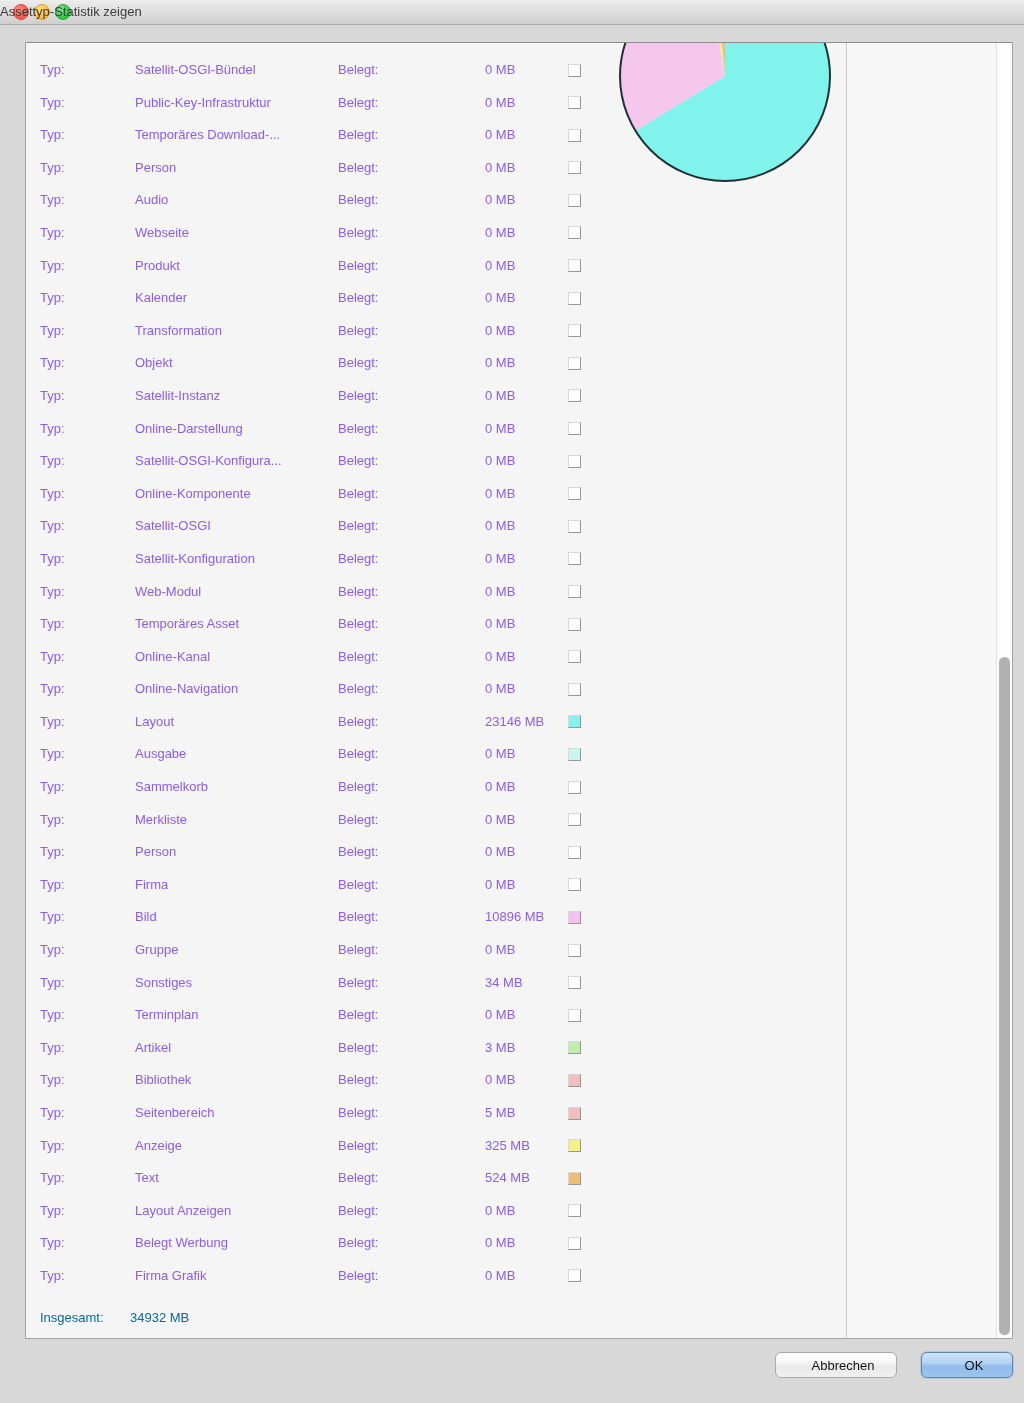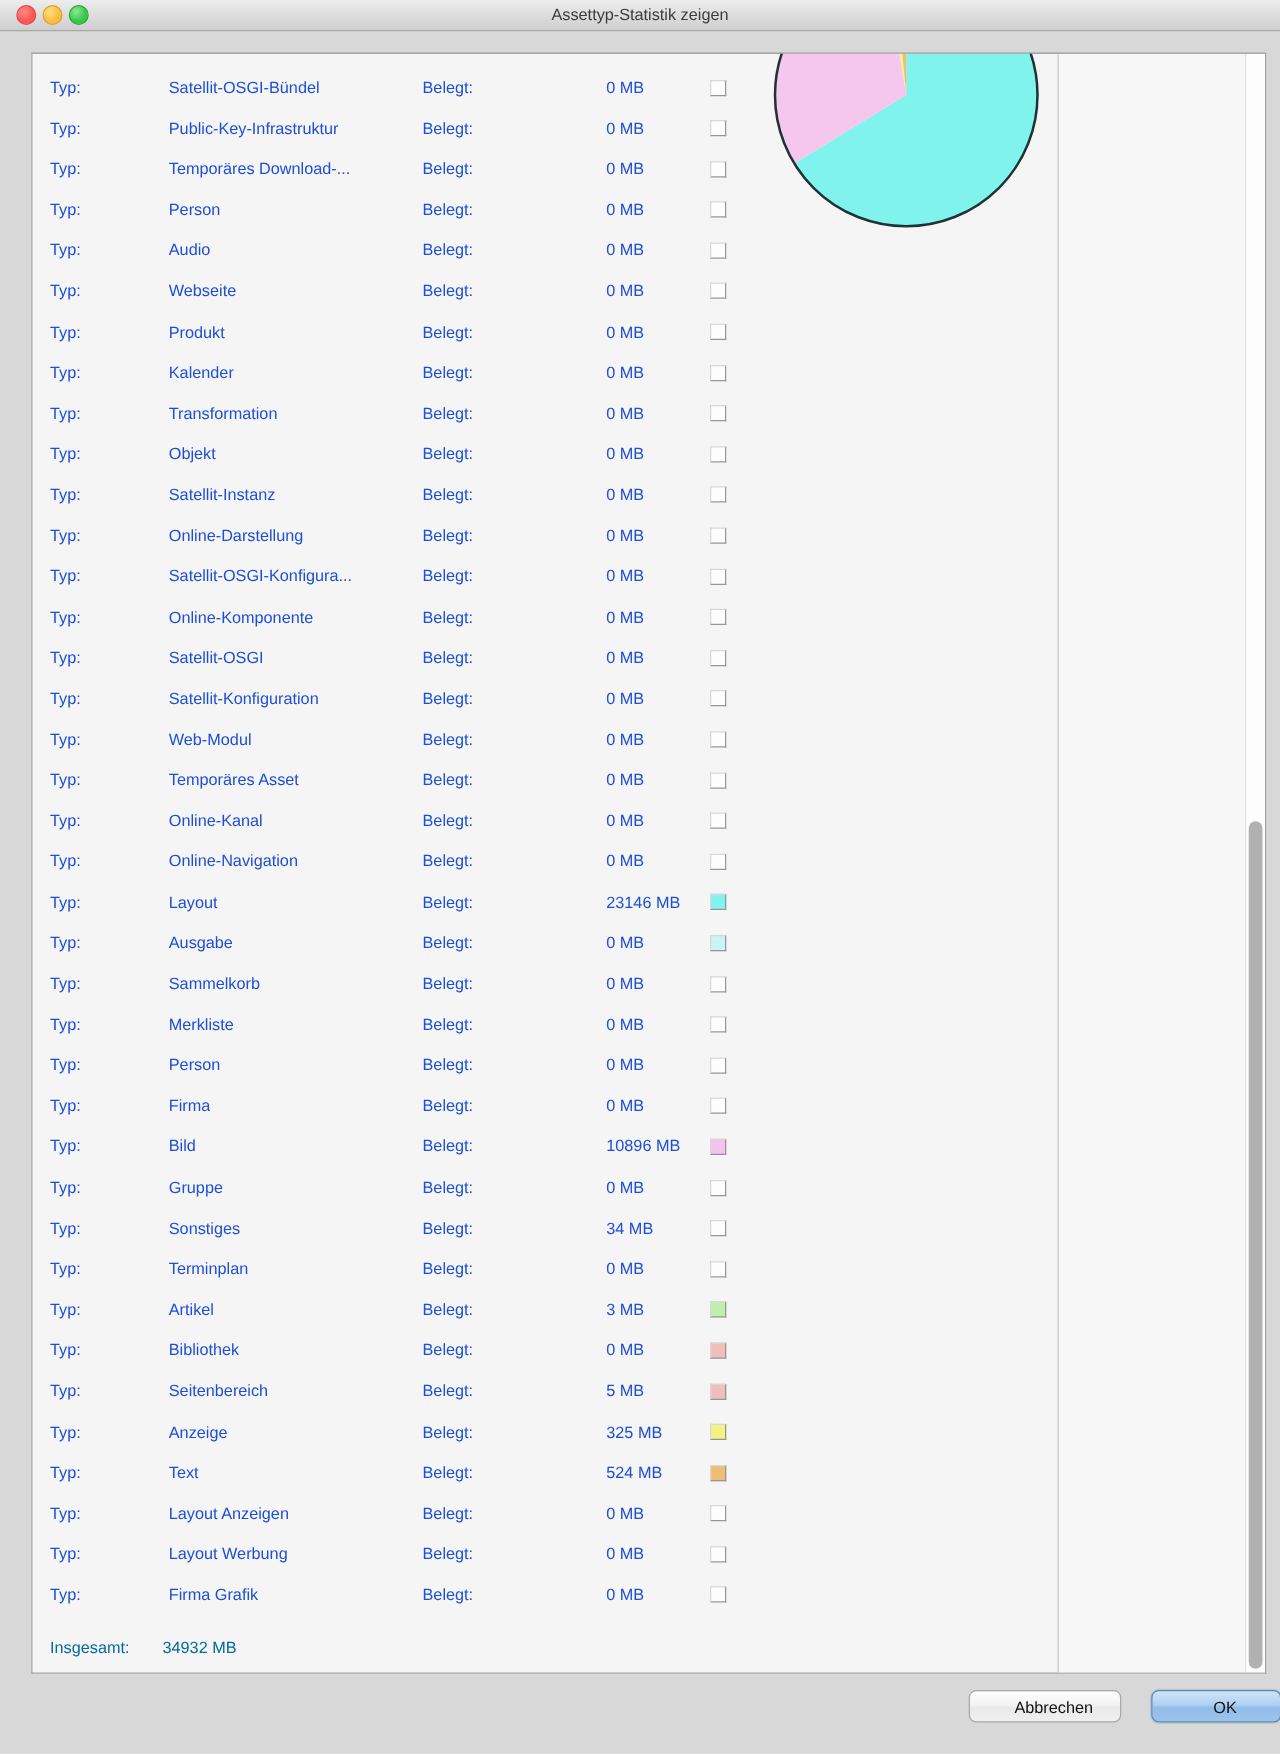--- a/index.html
+++ b/index.html
@@ -9,21 +9,21 @@
     font-family:"Liberation Sans",sans-serif;
     -webkit-font-smoothing:antialiased;
   }
   
   .titlebar{
     position:absolute;left:0;top:0;width:1024px;height:24px;
     background:linear-gradient(180deg,#EDEDED 0%,#DCDCDC 55%,#CFCFCF 100%);
     border-bottom:1px solid #A8A8A8;
   }
   .title{
-    position:absolute;left:0;right:0;top:4px;text-align:center;
+    position:absolute;left:0;right:0;top:4px;text-align:left;
     font-size:13px;color:#3C3C3C;
   }
   .tl{position:absolute;top:4px;width:14px;height:14px;border-radius:50%;}
   .tl.red{left:13px;background:radial-gradient(circle at 35% 30%,#FF8A84,#FC5753 60%);border:1px solid #DF4744;}
   .tl.yellow{left:34px;background:radial-gradient(circle at 35% 30%,#FFE083,#FDBC40 60%);border:1px solid #DEA123;}
   .tl.green{left:55px;background:radial-gradient(circle at 35% 30%,#8CE792,#33C748 60%);border:1px solid #27A835;}
   
   .panel{
     position:absolute;left:25px;top:42px;width:988px;height:1297px;
     background:#F5F5F5;
@@ -33,21 +33,21 @@
   .panel-divider{
     position:absolute;left:820px;top:0;width:1px;height:100%;
     background:#C9C9C9;
   }
   .right-pane{
     position:absolute;left:821px;top:0;width:149px;height:100%;
     background:#F7F7F7;
   }
   
   .list{position:absolute;left:0;top:11px;width:820px;}
-  .row{position:relative;height:32.6px;line-height:32.6px;font-size:13px;color:#1d4ed8;white-space:nowrap;}
+  .row{position:relative;height:32.6px;line-height:32.6px;font-size:13px;color:#8b5cf6;white-space:nowrap;}
   .row .c{position:absolute;top:0;}
   .col-typ{left:14px;}
   .col-name{left:109px;max-width:196px;overflow:hidden;}
   .col-belegt{left:312px;}
   .col-value{left:415px;margin-left:44px;}
   .swatch{
     position:absolute;left:542px;top:9.5px;width:13px;height:13px;
     border-style:solid;border-width:1px;
     border-color:#D8D8D8 #969696 #969696 #D8D8D8;
     box-sizing:border-box;
@@ -74,21 +74,21 @@
     position:absolute;top:1352px;height:26px;box-sizing:border-box;
     font-size:13px;color:#111;text-align:center;line-height:24px;
     border-radius:6px;cursor:default;padding-left:20px;
   }
   .btn-cancel{
     left:775px;width:122px;
     background:linear-gradient(180deg,#FFFFFF 0%,#F3F3F3 45%,#E9E9E9 55%,#F0F0F0 100%);
     border:1px solid #A9A9A9;
   }
   .btn-ok{
-    left:921px;width:104px;
+    left:921px;width:92px;
     background:linear-gradient(180deg,#D0E4F8 0%,#AFD0F1 45%,#90BDEA 55%,#9DC5EC 100%);
     border:1px solid #5E86AE;
     box-shadow:0 0 0 1px rgba(120,165,210,0.35);
   }
 </style>
 </head>
 <body>
 
 <div class="titlebar">
   <span class="tl red"></span>
@@ -360,21 +360,21 @@
       </div>
       <div class="row">
         <span class="c col-typ">Typ:</span>
         <span class="c col-name">Layout Anzeigen</span>
         <span class="c col-belegt">Belegt:</span>
         <span class="c col-value">0 MB</span>
         <span class="swatch" style="background: rgb(253, 253, 253);"></span>
       </div>
       <div class="row">
         <span class="c col-typ">Typ:</span>
-        <span class="c col-name">Layout Werbung</span>
+        <span class="c col-name">Belegt Werbung</span>
         <span class="c col-belegt">Belegt:</span>
         <span class="c col-value">0 MB</span>
         <span class="swatch" style="background: rgb(253, 253, 253);"></span>
       </div>
       <div class="row">
         <span class="c col-typ">Typ:</span>
         <span class="c col-name">Firma Grafik</span>
         <span class="c col-belegt">Belegt:</span>
         <span class="c col-value">0 MB</span>
         <span class="swatch" style="background: rgb(253, 253, 253);"></span>

